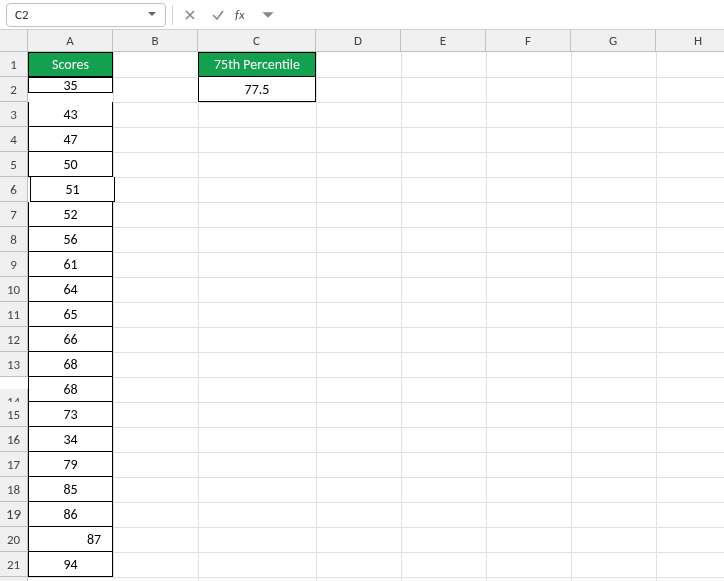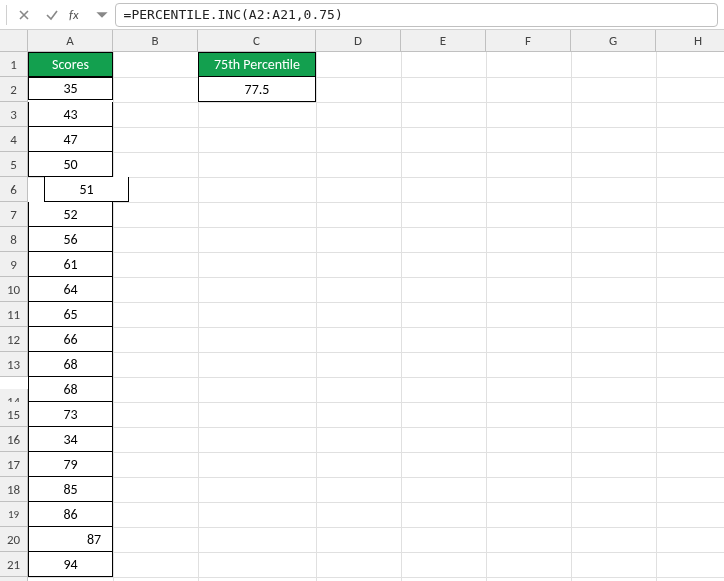--- a/index.html
+++ b/index.html
@@ -102,39 +102,44 @@
       position: absolute;
       left: 0;
       height: 1px;
       background: #e0e0e0;
     }
   </style>
 </head>
 <body>
 
 <div class="formula-bar">
+  <div class="name-box">
+    <span>C2</span>
+    <span class="name-box-chevron">
+      <svg viewBox="0 0 10 10">
+          <path d="M1 3 L5 7 L9 3 Z"></path>
+        </svg>
+    </span>
+  </div>
   <div class="fb-divider"></div>
   <div class="fb-icon-btn">
     <svg viewBox="0 0 14 14" stroke="#888" stroke-width="1.6" fill="none">
         <path d="M3 3 L11 11 M11 3 L3 11"></path>
       </svg>
   </div>
   <div class="fb-icon-btn">
     <svg viewBox="0 0 14 14" stroke="#888" stroke-width="1.6" fill="none">
         <path d="M2 7 L6 11 L12 3"></path>
       </svg>
   </div>
   <span class="fx-label">fx</span>
   <div class="fb-icon-btn" style="width:14px;">
     <svg viewBox="0 0 10 10" fill="#888">
         <path d="M1 3 L5 7 L9 3 Z"></path>
       </svg>
-  </div>
-  <div class="formula-input">
-    <span>=PERCENTILE.INC(A2:A21,0.75)</span>
   </div>
 </div>
 
 <div class="sheet" style="position:relative; width:724px; height:551px;">
 
   <div class="bg-grid" id="bg-grid">
       <div class="grid-line-v" style="left: 113px; top: 22px; height: 550px; width: 1px; background: rgb(224, 224, 224); position: absolute;"></div>
       <div class="grid-line-v" style="left: 198px; top: 22px; height: 550px; width: 1px; background: rgb(224, 224, 224); position: absolute;"></div>
       <div class="grid-line-v" style="left: 316px; top: 22px; height: 550px; width: 1px; background: rgb(224, 224, 224); position: absolute;"></div>
       <div class="grid-line-v" style="left: 401px; top: 22px; height: 550px; width: 1px; background: rgb(224, 224, 224); position: absolute;"></div>
@@ -189,33 +194,33 @@
       <div class="abs-cell" style="left: 0px; top: 222px; width: 28px; height: 25px; background: rgb(240, 240, 240); border-right: 1px solid rgb(192, 192, 192); border-bottom: 1px solid rgb(192, 192, 192); font-size: 13px; color: rgb(68, 68, 68);">9</div>
       <div class="abs-cell" style="left: 0px; top: 247px; width: 28px; height: 25px; background: rgb(240, 240, 240); border-right: 1px solid rgb(192, 192, 192); border-bottom: 1px solid rgb(192, 192, 192); font-size: 13px; color: rgb(68, 68, 68);">10</div>
       <div class="abs-cell" style="left: 0px; top: 272px; width: 28px; height: 25px; background: rgb(240, 240, 240); border-right: 1px solid rgb(192, 192, 192); border-bottom: 1px solid rgb(192, 192, 192); font-size: 13px; color: rgb(68, 68, 68);">11</div>
       <div class="abs-cell" style="left: 0px; top: 297px; width: 28px; height: 25px; background: rgb(240, 240, 240); border-right: 1px solid rgb(192, 192, 192); border-bottom: 1px solid rgb(192, 192, 192); font-size: 13px; color: rgb(68, 68, 68);">12</div>
       <div class="abs-cell" style="left: 0px; top: 322px; width: 28px; height: 25px; background: rgb(240, 240, 240); border-right: 1px solid rgb(192, 192, 192); border-bottom: 1px solid rgb(192, 192, 192); font-size: 13px; color: rgb(68, 68, 68); text-align: center;">13</div>
       <div class="abs-cell" style="left: 0px; top: 347px; width: 28px; height: 25px; background: rgb(240, 240, 240); border-right: 1px solid rgb(192, 192, 192); border-bottom: 1px solid rgb(192, 192, 192); font-size: 13px; color: rgb(68, 68, 68); margin-top: 12px;">14</div>
       <div class="abs-cell" style="left: 0px; top: 372px; width: 28px; height: 25px; background: rgb(240, 240, 240); border-right: 1px solid rgb(192, 192, 192); border-bottom: 1px solid rgb(192, 192, 192); font-size: 13px; color: rgb(68, 68, 68);">15</div>
       <div class="abs-cell" style="left: 0px; top: 397px; width: 28px; height: 25px; background: rgb(240, 240, 240); border-right: 1px solid rgb(192, 192, 192); border-bottom: 1px solid rgb(192, 192, 192); font-size: 13px; color: rgb(68, 68, 68);">16</div>
       <div class="abs-cell" style="left: 0px; top: 422px; width: 28px; height: 25px; background: rgb(240, 240, 240); border-right: 1px solid rgb(192, 192, 192); border-bottom: 1px solid rgb(192, 192, 192); font-size: 13px; color: rgb(68, 68, 68);">17</div>
       <div class="abs-cell" style="left: 0px; top: 447px; width: 28px; height: 25px; background: rgb(240, 240, 240); border-right: 1px solid rgb(192, 192, 192); border-bottom: 1px solid rgb(192, 192, 192); font-size: 13px; color: rgb(68, 68, 68);">18</div>
-      <div class="abs-cell" style="left: 0px; top: 472px; width: 28px; height: 25px; background: rgb(240, 240, 240); border-right: 1px solid rgb(192, 192, 192); border-bottom: 1px solid rgb(192, 192, 192); font-size: 11px; color: rgb(68, 68, 68);">19</div>
+      <div class="abs-cell" style="left: 0px; top: 472px; width: 28px; height: 25px; background: rgb(240, 240, 240); border-right: 1px solid rgb(192, 192, 192); border-bottom: 1px solid rgb(192, 192, 192); font-size: 15px; color: rgb(68, 68, 68);">19</div>
       <div class="abs-cell" style="left: 0px; top: 497px; width: 28px; height: 25px; background: rgb(240, 240, 240); border-right: 1px solid rgb(192, 192, 192); border-bottom: 1px solid rgb(192, 192, 192); font-size: 13px; color: rgb(68, 68, 68);">20</div>
       <div class="abs-cell" style="left: 0px; top: 522px; width: 28px; height: 25px; background: rgb(240, 240, 240); border-right: 1px solid rgb(192, 192, 192); border-bottom: 1px solid rgb(192, 192, 192); font-size: 13px; color: rgb(68, 68, 68);">21</div>
       <div class="abs-cell" style="left: 0px; top: 547px; width: 28px; height: 25px; background: rgb(240, 240, 240); border-right: 1px solid rgb(192, 192, 192); border-bottom: 1px solid rgb(192, 192, 192); font-size: 13px; color: rgb(68, 68, 68);">22</div>
     </div>
 
   <div id="colA-cells">
       <div class="abs-cell" style="left: 28px; top: 22px; width: 85px; height: 25px; background: rgb(19, 160, 79); color: rgb(255, 255, 255); border: 1px solid rgb(0, 0, 0);">Scores</div>
-      <div class="abs-cell" style="left: 28px; top: 47px; width: 85px; height: 23px; background: rgb(255, 255, 255); color: rgb(0, 0, 0); border: 1px solid rgb(0, 0, 0);">35</div>
+      <div class="abs-cell" style="left: 28px; top: 47px; width: 85px; height: 16px; background: rgb(255, 255, 255); color: rgb(0, 0, 0); border: 1px solid rgb(0, 0, 0);">35</div>
       <div class="abs-cell" style="left: 28px; top: 72px; width: 85px; height: 25px; background: rgb(255, 255, 255); color: rgb(0, 0, 0); border-right: 1px solid rgb(0, 0, 0); border-bottom: 1px solid rgb(0, 0, 0); border-left: 1px solid rgb(0, 0, 0); border-image: initial; border-top: none;">43</div>
       <div class="abs-cell" style="left: 28px; top: 97px; width: 85px; height: 25px; background: rgb(255, 255, 255); color: rgb(0, 0, 0); border-right: 1px solid rgb(0, 0, 0); border-bottom: 1px solid rgb(0, 0, 0); border-left: 1px solid rgb(0, 0, 0); border-image: initial; border-top: none;">47</div>
       <div class="abs-cell" style="left: 28px; top: 122px; width: 85px; height: 25px; background: rgb(255, 255, 255); color: rgb(0, 0, 0); border-right: 1px solid rgb(0, 0, 0); border-bottom: 1px solid rgb(0, 0, 0); border-left: 1px solid rgb(0, 0, 0); border-image: initial; border-top: none;">50</div>
-      <div class="abs-cell" style="left: 44px; top: 147px; width: 85px; height: 25px; background: rgb(255, 255, 255); color: rgb(0, 0, 0); border-right: 1px solid rgb(0, 0, 0); border-bottom: 1px solid rgb(0, 0, 0); border-left: 1px solid rgb(0, 0, 0); border-image: initial; border-top: none;">51</div>
+      <div class="abs-cell" style="left: 30px; top: 147px; width: 85px; height: 25px; background: rgb(255, 255, 255); color: rgb(0, 0, 0); border-right: 1px solid rgb(0, 0, 0); border-bottom: 1px solid rgb(0, 0, 0); border-left: 1px solid rgb(0, 0, 0); border-image: initial; border-top: none;">51</div>
       <div class="abs-cell" style="left: 28px; top: 172px; width: 85px; height: 25px; background: rgb(255, 255, 255); color: rgb(0, 0, 0); border-right: 1px solid rgb(0, 0, 0); border-bottom: 1px solid rgb(0, 0, 0); border-left: 1px solid rgb(0, 0, 0); border-image: initial; border-top: none;">52</div>
       <div class="abs-cell" style="left: 28px; top: 197px; width: 85px; height: 25px; background: rgb(255, 255, 255); color: rgb(0, 0, 0); border-right: 1px solid rgb(0, 0, 0); border-bottom: 1px solid rgb(0, 0, 0); border-left: 1px solid rgb(0, 0, 0); border-image: initial; border-top: none;">56</div>
       <div class="abs-cell" style="left: 28px; top: 222px; width: 85px; height: 25px; background: rgb(255, 255, 255); color: rgb(0, 0, 0); border-right: 1px solid rgb(0, 0, 0); border-bottom: 1px solid rgb(0, 0, 0); border-left: 1px solid rgb(0, 0, 0); border-image: initial; border-top: none;">61</div>
       <div class="abs-cell" style="left: 28px; top: 247px; width: 85px; height: 25px; background: rgb(255, 255, 255); color: rgb(0, 0, 0); border-right: 1px solid rgb(0, 0, 0); border-bottom: 1px solid rgb(0, 0, 0); border-left: 1px solid rgb(0, 0, 0); border-image: initial; border-top: none;">64</div>
       <div class="abs-cell" style="left: 28px; top: 272px; width: 85px; height: 25px; background: rgb(255, 255, 255); color: rgb(0, 0, 0); border-right: 1px solid rgb(0, 0, 0); border-bottom: 1px solid rgb(0, 0, 0); border-left: 1px solid rgb(0, 0, 0); border-image: initial; border-top: none; text-align: center;">65</div>
       <div class="abs-cell" style="left: 28px; top: 297px; width: 85px; height: 25px; background: rgb(255, 255, 255); color: rgb(0, 0, 0); border-right: 1px solid rgb(0, 0, 0); border-bottom: 1px solid rgb(0, 0, 0); border-left: 1px solid rgb(0, 0, 0); border-image: initial; border-top: none;">66</div>
       <div class="abs-cell" style="left: 28px; top: 322px; width: 85px; height: 25px; background: rgb(255, 255, 255); color: rgb(0, 0, 0); border-right: 1px solid rgb(0, 0, 0); border-bottom: 1px solid rgb(0, 0, 0); border-left: 1px solid rgb(0, 0, 0); border-image: initial; border-top: none;">68</div>
       <div class="abs-cell" style="left: 28px; top: 347px; width: 85px; height: 25px; background: rgb(255, 255, 255); color: rgb(0, 0, 0); border-right: 1px solid rgb(0, 0, 0); border-bottom: 1px solid rgb(0, 0, 0); border-left: 1px solid rgb(0, 0, 0); border-image: initial; border-top: none;">68</div>
       <div class="abs-cell" style="left: 28px; top: 372px; width: 85px; height: 25px; background: rgb(255, 255, 255); color: rgb(0, 0, 0); border-right: 1px solid rgb(0, 0, 0); border-bottom: 1px solid rgb(0, 0, 0); border-left: 1px solid rgb(0, 0, 0); border-image: initial; border-top: none;">73</div>
       <div class="abs-cell" style="left: 28px; top: 397px; width: 85px; height: 25px; background: rgb(255, 255, 255); color: rgb(0, 0, 0); border-right: 1px solid rgb(0, 0, 0); border-bottom: 1px solid rgb(0, 0, 0); border-left: 1px solid rgb(0, 0, 0); border-image: initial; border-top: none;">34</div>

